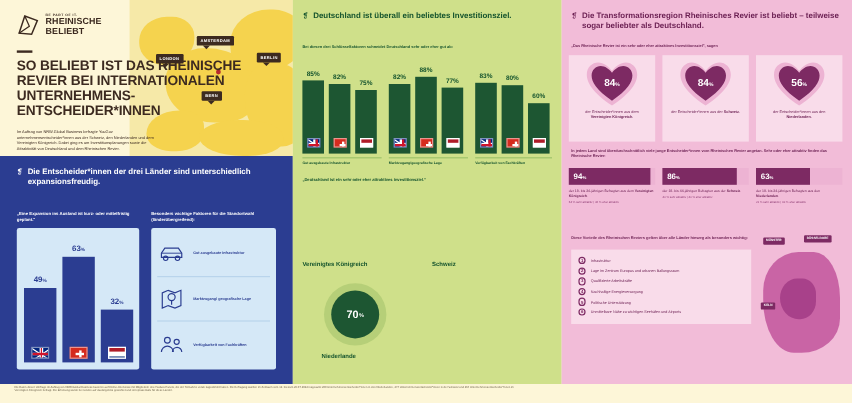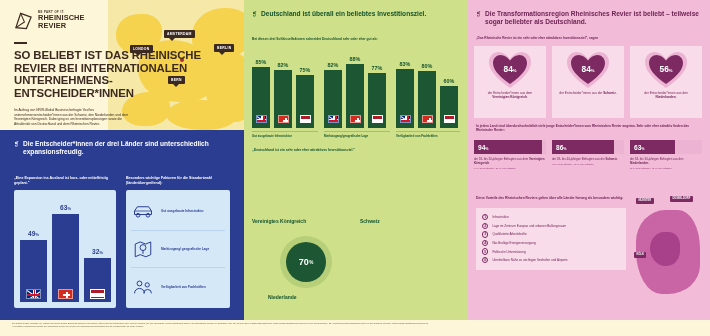--- a/index.html
+++ b/index.html
@@ -231,21 +231,21 @@
       </div>
 
       <div id="logo">
         <svg class="lg-mark" viewBox="0 0 20 20">
           <path d="M2 17 L7 2 L18 6 L13 18 Z" fill="none" stroke="#3c2a20" stroke-width="1.3"></path>
           <path d="M7 2 L11 11 L2 17" fill="none" stroke="#3c2a20" stroke-width="1.1"></path>
         </svg>
         <div class="lg-txt">
           <div class="lg-pre">BE PART OF IT.</div>
           <div class="lg-main">RHEINISCHE</div>
-          <div class="lg-main">REVIER</div>
+          <div class="lg-main">BELIEBT</div>
         </div>
       </div>
 
       <div id="hero-rule"></div>
       <div id="hero-title">SO BELIEBT IST DAS RHEINISCHE REVIER BEI INTERNATIONALEN UNTERNEHMENS-ENTSCHEIDER*INNEN</div>
       <div id="hero-body">Im Auftrag von NRW.Global Business befragte YouGov unternehmensentscheider*innen aus der Schweiz, den Niederlanden und dem Vereinigten Königreich. Dabei ging es um Investitionsplanungen sowie die Attraktivität von Deutschland und dem Rheinischen Revier.</div>
     </div>
 
     <div id="blue-card">
       <div class="sec-head">
@@ -405,21 +405,21 @@
         <div class="bg-label">Verfügbarkeit von Fachkräften</div>
       </div>
     </div>
 
     <div id="circ-sub">„Deutschland ist ein sehr oder eher attraktives Investitionsziel."</div>
 
     <div class="dlabel" style="left:8px; top:218px;">Vereinigtes Königreich</div>
 
     <div class="dlabel" style="left:116px; top:218px;">Schweiz</div>
 
-    <div class="donut" style="left:36px; top:236px;">
+    <div class="donut" style="left:26px; top:236px;">
       <div class="inner">70<i>%</i></div>
     </div>
     <div class="dlabel" style="left:24px; top:294px;">Niederlande</div>
   </div>
 
   <div class="panel" id="panel-right">
     <div id="rt-head" class="sec-head">
       <span class="quill">❡</span>
       <span class="sec-title">Die Transformationsregion Rheinisches Revier ist beliebt – teilweise sogar beliebter als Deutschland.</span>
     </div>

